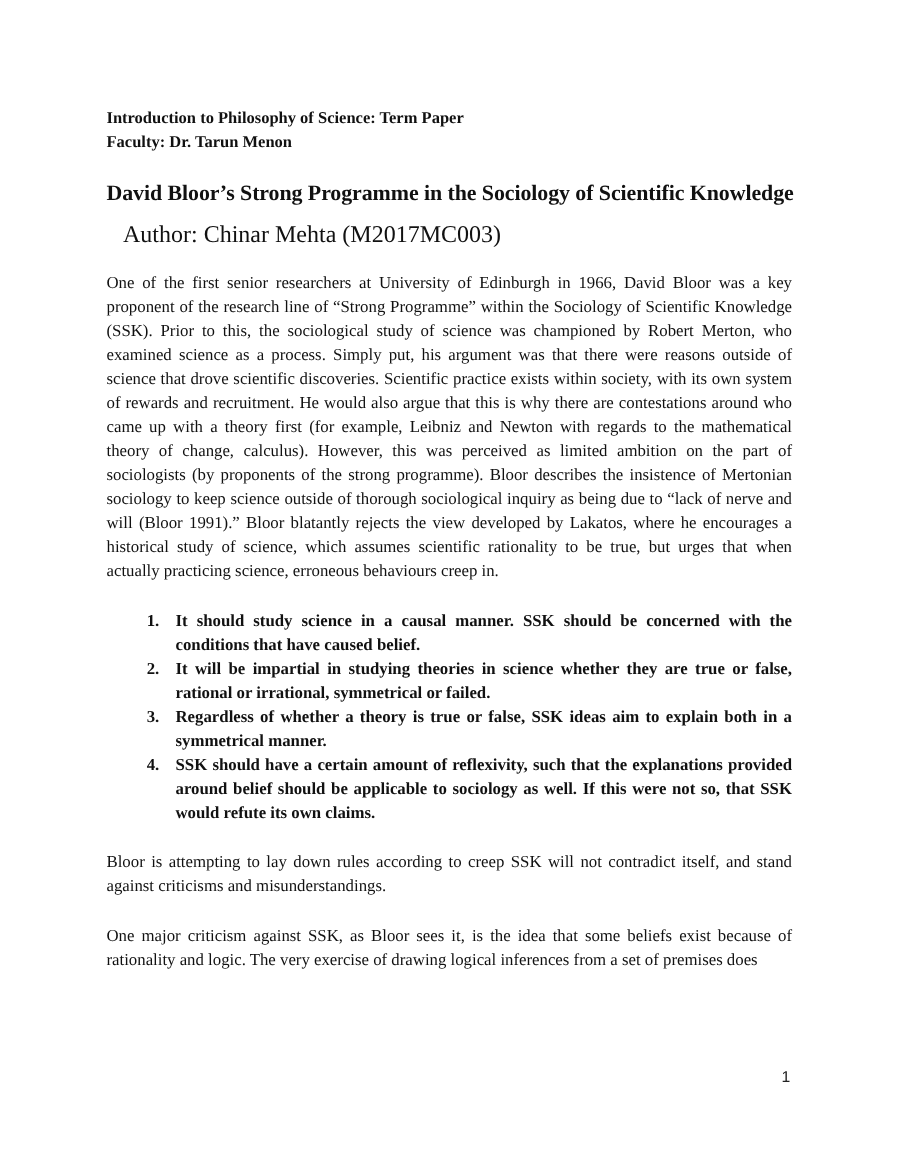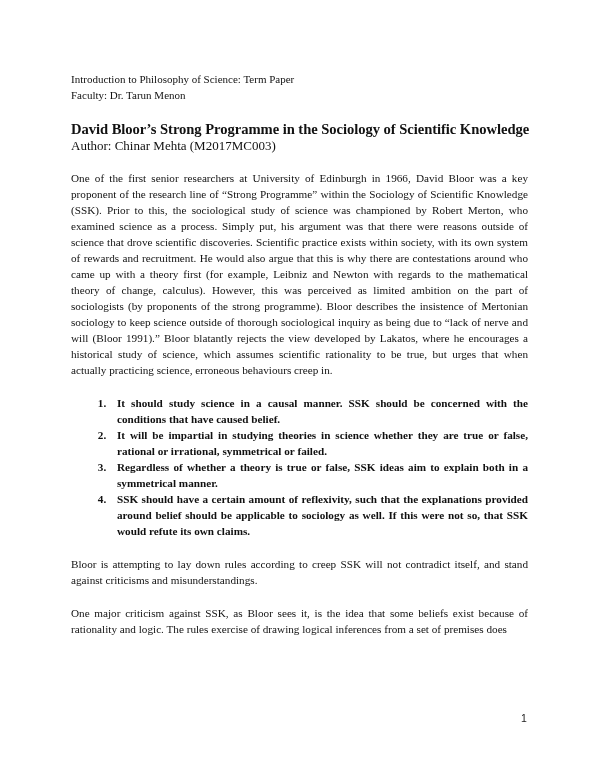--- a/index.html
+++ b/index.html
@@ -23,36 +23,36 @@
     }
     .content {
       position: absolute;
       left: 71px;
       top: 71px;
       width: 457px;
       font-size: 11.2px;
       line-height: 16px;
     }
     .header-line {
-      font-weight: normal;
+      font-weight: bold;
       font-size: 11px;
       line-height: 16px;
       margin: 0;
     }
     .title {
       font-weight: bold;
       font-size: 14.6px;
       line-height: 17px;
       margin: 18px 13px 0 0;
       white-space: nowrap;
       letter-spacing: -0.05px;
     }
     .author {
-      margin: 0;
-      font-size: 13px;
+      margin: 11px;
+      font-size: 16px;
       line-height: 15px;
     }
     p.body {
       margin: 17px 0 0 0;
       text-align: justify;
     }
     ol.tenets {
       margin: 17px 0 0 0;
       padding-left: 38px;
       text-align: justify;
@@ -86,18 +86,18 @@
     <p class="body">One of the first senior researchers at University of Edinburgh in 1966, David Bloor was a key proponent of the research line of “Strong Programme” within the Sociology of Scientific Knowledge (SSK). Prior to this, the sociological study of science was championed by Robert Merton, who examined science as a process. Simply put, his argument was that there were reasons outside of science that drove scientific discoveries. Scientific practice exists within society, with its own system of rewards and recruitment. He would also argue that this is why there are contestations around who came up with a theory first (for example, Leibniz and Newton with regards to the mathematical theory of change, calculus). However, this was perceived as limited ambition on the part of sociologists (by proponents of the strong programme). Bloor describes the insistence of Mertonian sociology to keep science outside of  thorough sociological inquiry as being due to “lack of nerve and will (Bloor 1991).” Bloor blatantly rejects the view developed by Lakatos, where he encourages a historical study of science, which assumes scientific rationality to be true, but urges that when actually practicing science, erroneous behaviours creep in.</p>
 
     <ol class="tenets">
       <li>It should study science in a causal manner. SSK should be concerned with the conditions that have caused belief.</li>
       <li>It will be impartial in studying theories in science whether they are true or false, rational or irrational, symmetrical or failed.</li>
       <li>Regardless of whether a theory is true or false, SSK ideas aim to explain both in a symmetrical manner.</li>
       <li>SSK should have a certain amount of reflexivity, such that the explanations provided around belief should be applicable to sociology as well. If this were not so, that SSK would refute its own claims.</li>
     </ol>
 
     <p class="body">Bloor is attempting to lay down rules according to creep SSK will not contradict itself, and stand against criticisms and misunderstandings.</p>
-    <p class="body">One major criticism against SSK, as Bloor sees it, is the idea that some beliefs exist because of rationality and logic. The rules exercise of drawing logical inferences from a set of premises does</p>
+    <p class="body">One major criticism against SSK, as Bloor sees it, is the idea that some beliefs exist because of rationality and logic. The very exercise of drawing logical inferences from a set of premises does</p>
 
   </div>
 
   <div class="page-number">1</div>
 </div>
 
 </body></html>

